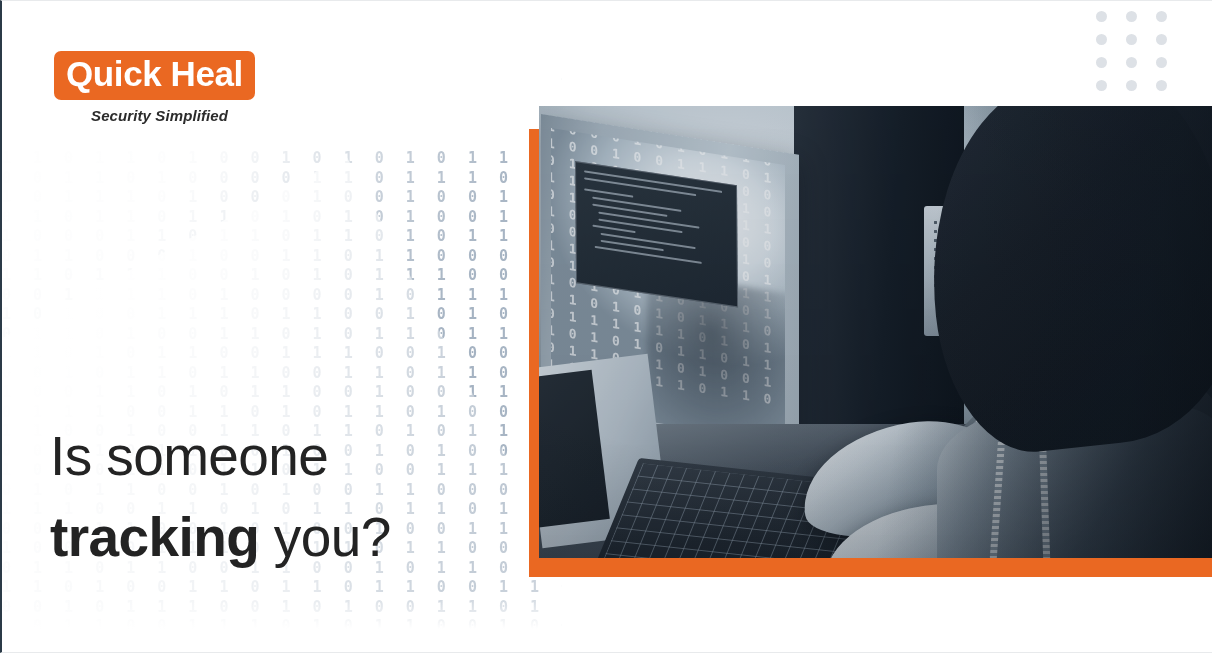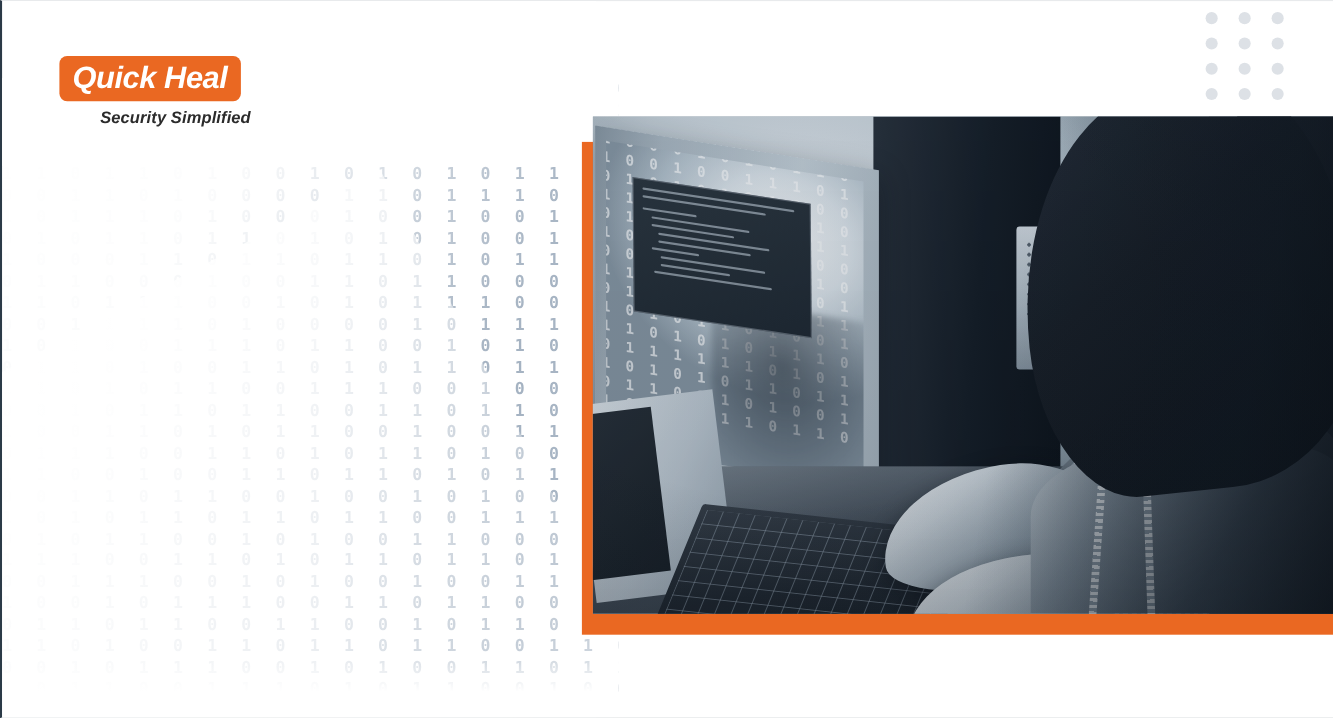--- a/index.html
+++ b/index.html
@@ -100,27 +100,26 @@
     width: 176px;
   }
   .logo-badge {
     background: #ea6822;
     border-radius: 7px;
     padding: 5px 12px 7px 12px;
     display: inline-block;
   }
   .logo-text {
     color: #ffffff;
-    font-size: 28px;
+    font-size: 35px;
     font-weight: 700;
     letter-spacing: -0.4px;
     line-height: 1.05;
     white-space: nowrap;
     display: block;
-    font-style: italic;
   }
   .logo-tagline {
     text-align: right;
     font-size: 15px;
     font-style: italic;
     font-weight: 600;
     color: #2b2b2b;
     margin-top: 7px;
     padding-right: 2px;
     letter-spacing: 0.1px;
@@ -436,20 +435,24 @@
       <i style="background: rgb(221, 225, 230);"></i>
     </div>
 
   <div class="logo-block">
     <div class="logo-badge">
       <span class="logo-text">Quick Heal</span>
     </div>
     <div class="logo-tagline">Security Simplified</div>
   </div>
 
+  <div class="headline">
+    <span class="line1">Is someone</span>
+    <span class="line2"><span class="bold">tracking</span><span class="reg"> you?</span></span>
+  </div>
 
   <div class="photo-frame"></div>
 
   <div class="photo">
     <div class="ph-layer ph-wall"></div>
     <div class="ph-layer ph-bg-right"></div>
     <div class="ph-layer ph-tower"></div>
     <div class="ph-layer ph-tower-vent"></div>
     <div class="ph-layer ph-tower-mesh"></div>
 

